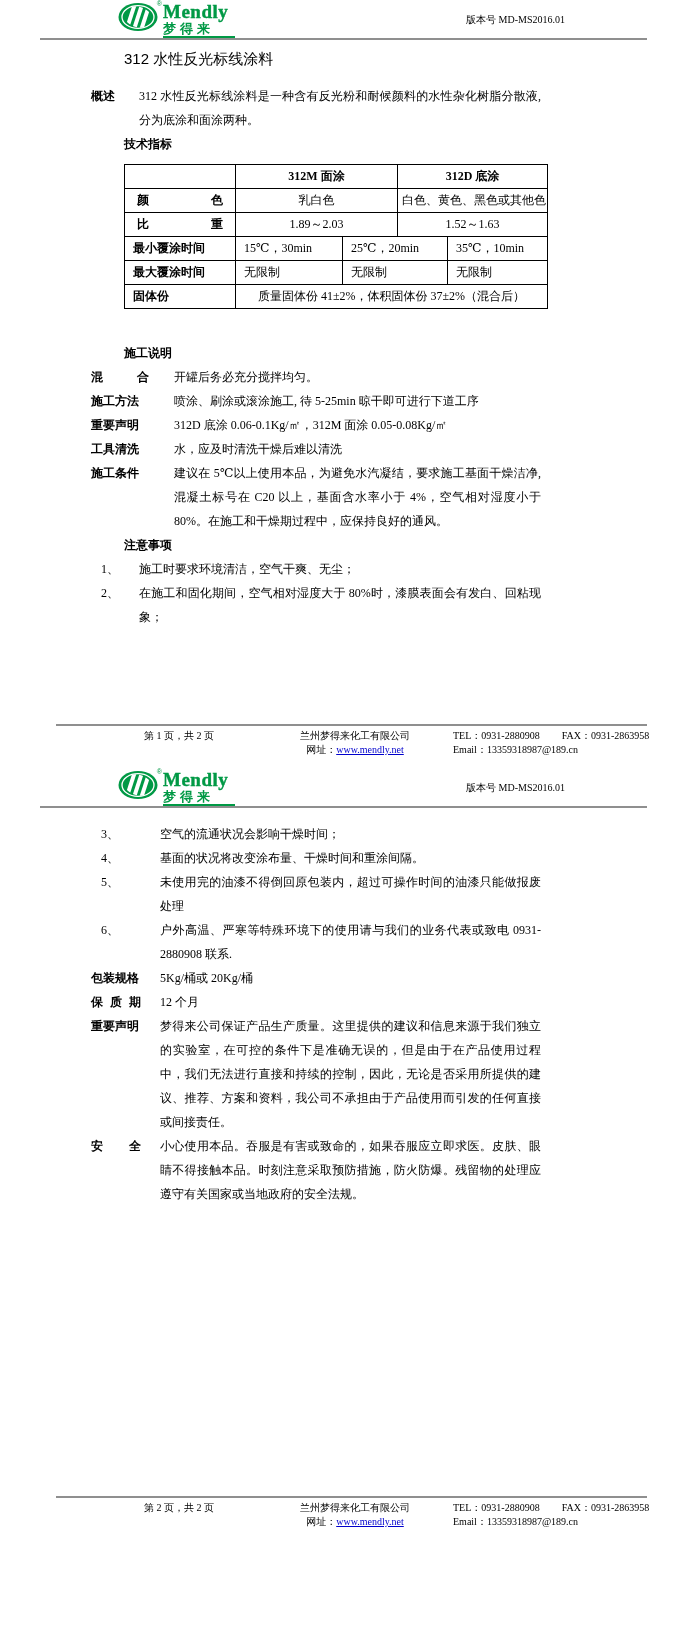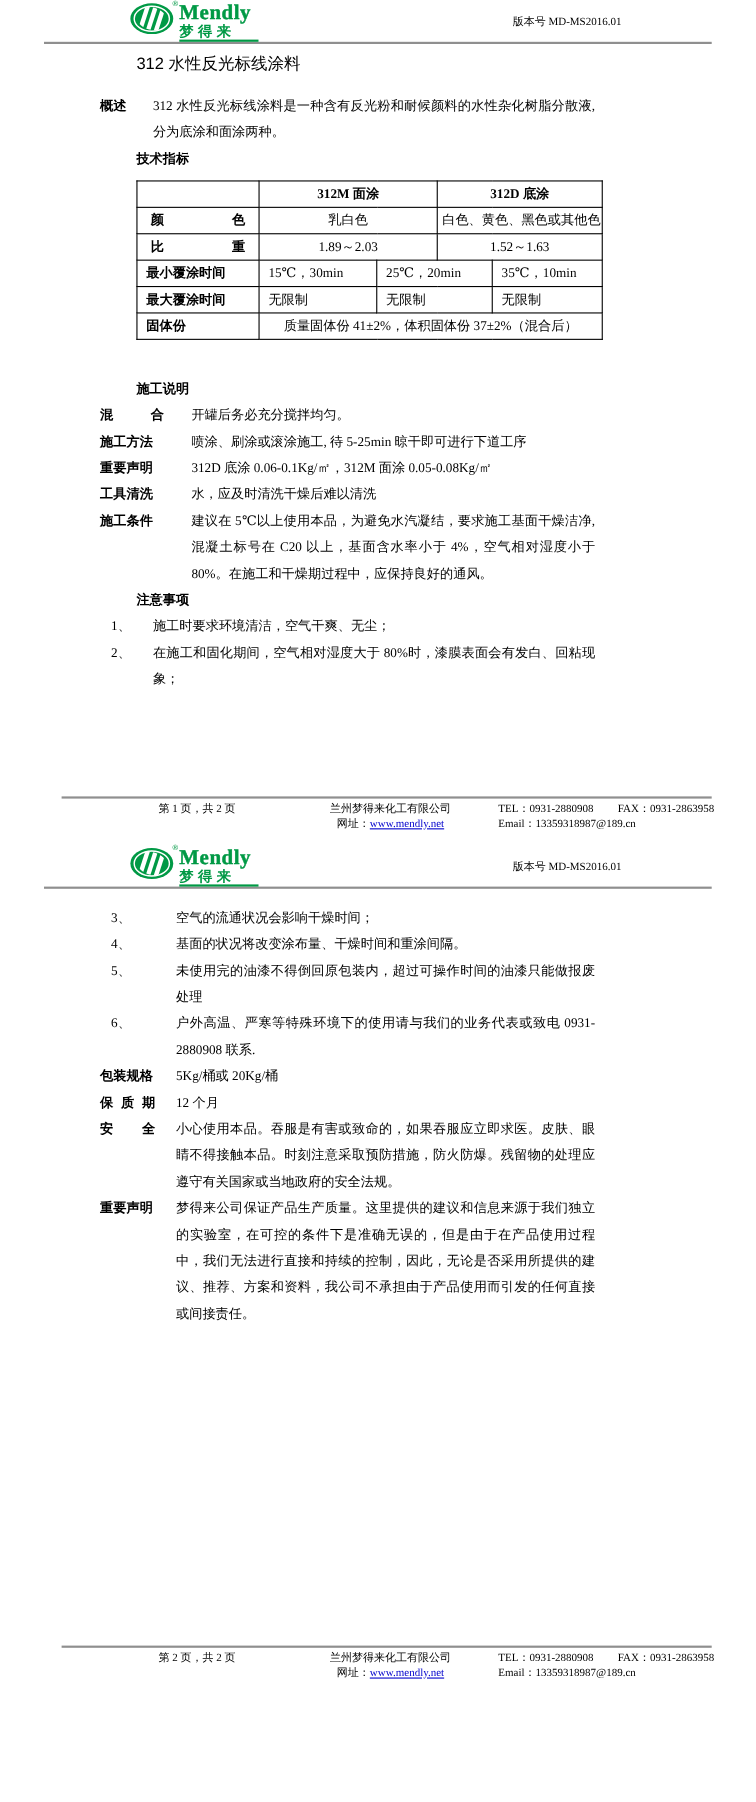--- a/index.html
+++ b/index.html
@@ -240,26 +240,26 @@
 
   <div class="row">
     <div class="lbl">包装规格</div>
     <div class="txt">5Kg/桶或 20Kg/桶</div>
   </div>
   <div class="row">
     <div class="lbl spread">保质期</div>
     <div class="txt">12 个月</div>
   </div>
   <div class="row">
+    <div class="lbl">重要声明</div>
+    <div class="txt">梦得来公司保证产品生产质量。这里提供的建议和信息来源于我们独立的实验室，在可控的条件下是准确无误的，但是由于在产品使用过程中，我们无法进行直接和持续的控制，因此，无论是否采用所提供的建议、推荐、方案和资料，我公司不承担由于产品使用而引发的任何直接或间接责任。</div>
+  </div>
+  <div class="row">
     <div class="lbl spread">安全</div>
     <div class="txt">小心使用本品。吞服是有害或致命的，如果吞服应立即求医。皮肤、眼睛不得接触本品。时刻注意采取预防措施，防火防爆。残留物的处理应遵守有关国家或当地政府的安全法规。</div>
-  </div>
-  <div class="row">
-    <div class="lbl">重要声明</div>
-    <div class="txt">梦得来公司保证产品生产质量。这里提供的建议和信息来源于我们独立的实验室，在可控的条件下是准确无误的，但是由于在产品使用过程中，我们无法进行直接和持续的控制，因此，无论是否采用所提供的建议、推荐、方案和资料，我公司不承担由于产品使用而引发的任何直接或间接责任。</div>
   </div>
 
   <div class="foot">
     <div class="rule"></div>
     <div class="f-row">
       <div class="f-page">第 2 页，共 2 页</div>
       <div class="f-co">
         <div>兰州梦得来化工有限公司</div>
         <div>
           <span>网址：</span><a class="link">www.mendly.net</a>

